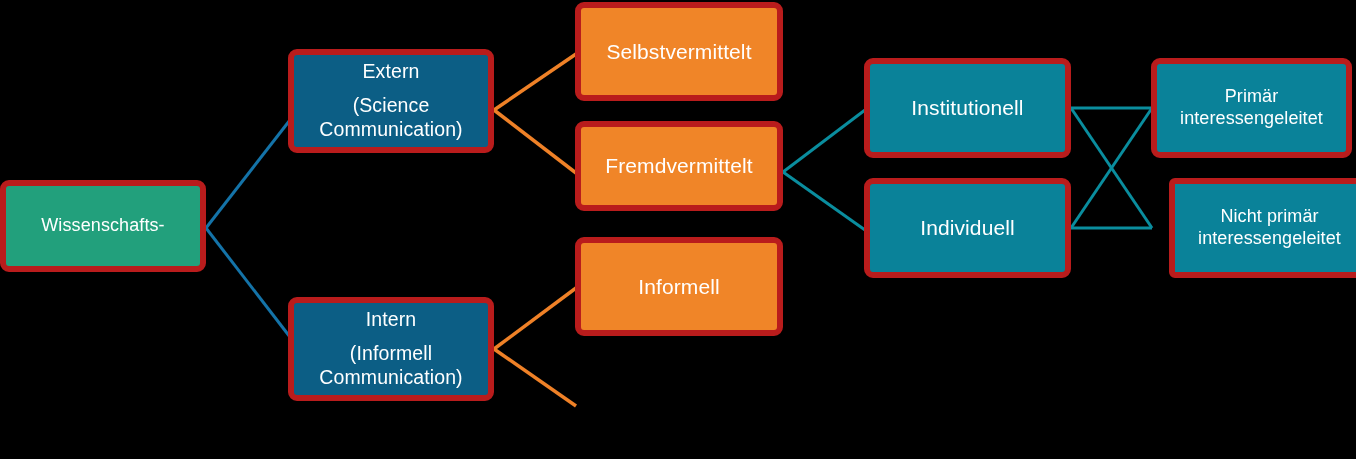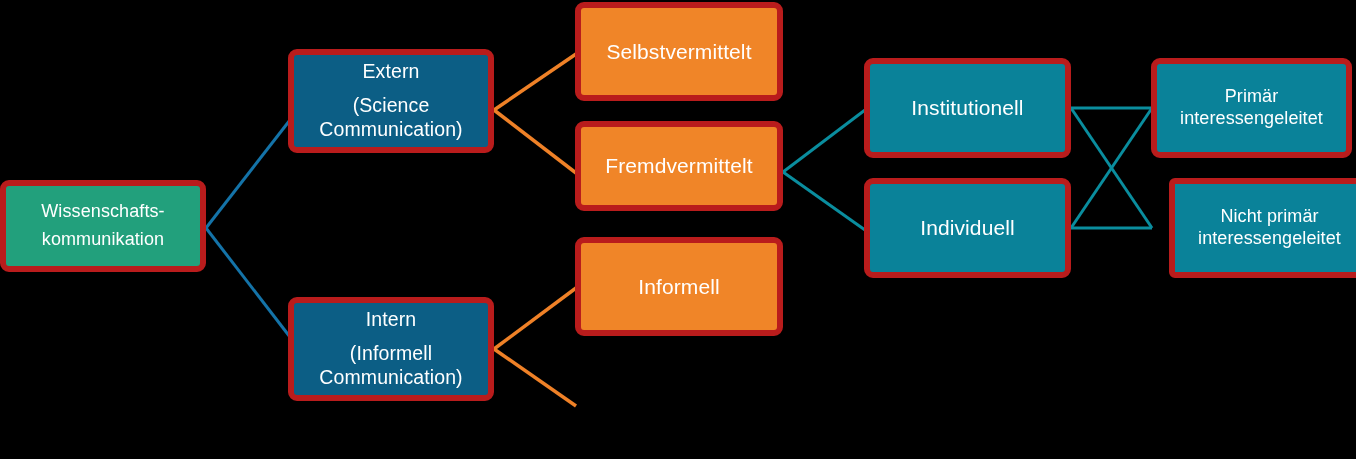--- a/index.html
+++ b/index.html
@@ -85,21 +85,20 @@
     <line x1="783" y1="172" x2="865" y2="230" stroke="#0a8d9e" stroke-width="3"></line>
 
     <line x1="1071" y1="108" x2="1152" y2="108" stroke="#0a8d9e" stroke-width="3"></line>
     <line x1="1071" y1="228" x2="1152" y2="228" stroke="#0a8d9e" stroke-width="3"></line>
     <line x1="1071" y1="108" x2="1152" y2="228" stroke="#0a8d9e" stroke-width="3"></line>
     <line x1="1071" y1="228" x2="1152" y2="108" stroke="#0a8d9e" stroke-width="3"></line>
   </svg>
 
   <div class="node n-green fs-20" id="node-root">
     <span class="line">Wissenschafts-</span>
-    <span class="line">kommunikation</span>
   </div>
 
   <div class="node n-navy fs-195" id="node-extern">
     <span class="line">Extern</span>
     <span class="spacer"></span>
     <span class="line">(Science</span>
     <span class="line">Communication)</span>
   </div>
 
   <div class="node n-navy fs-195" id="node-intern">

